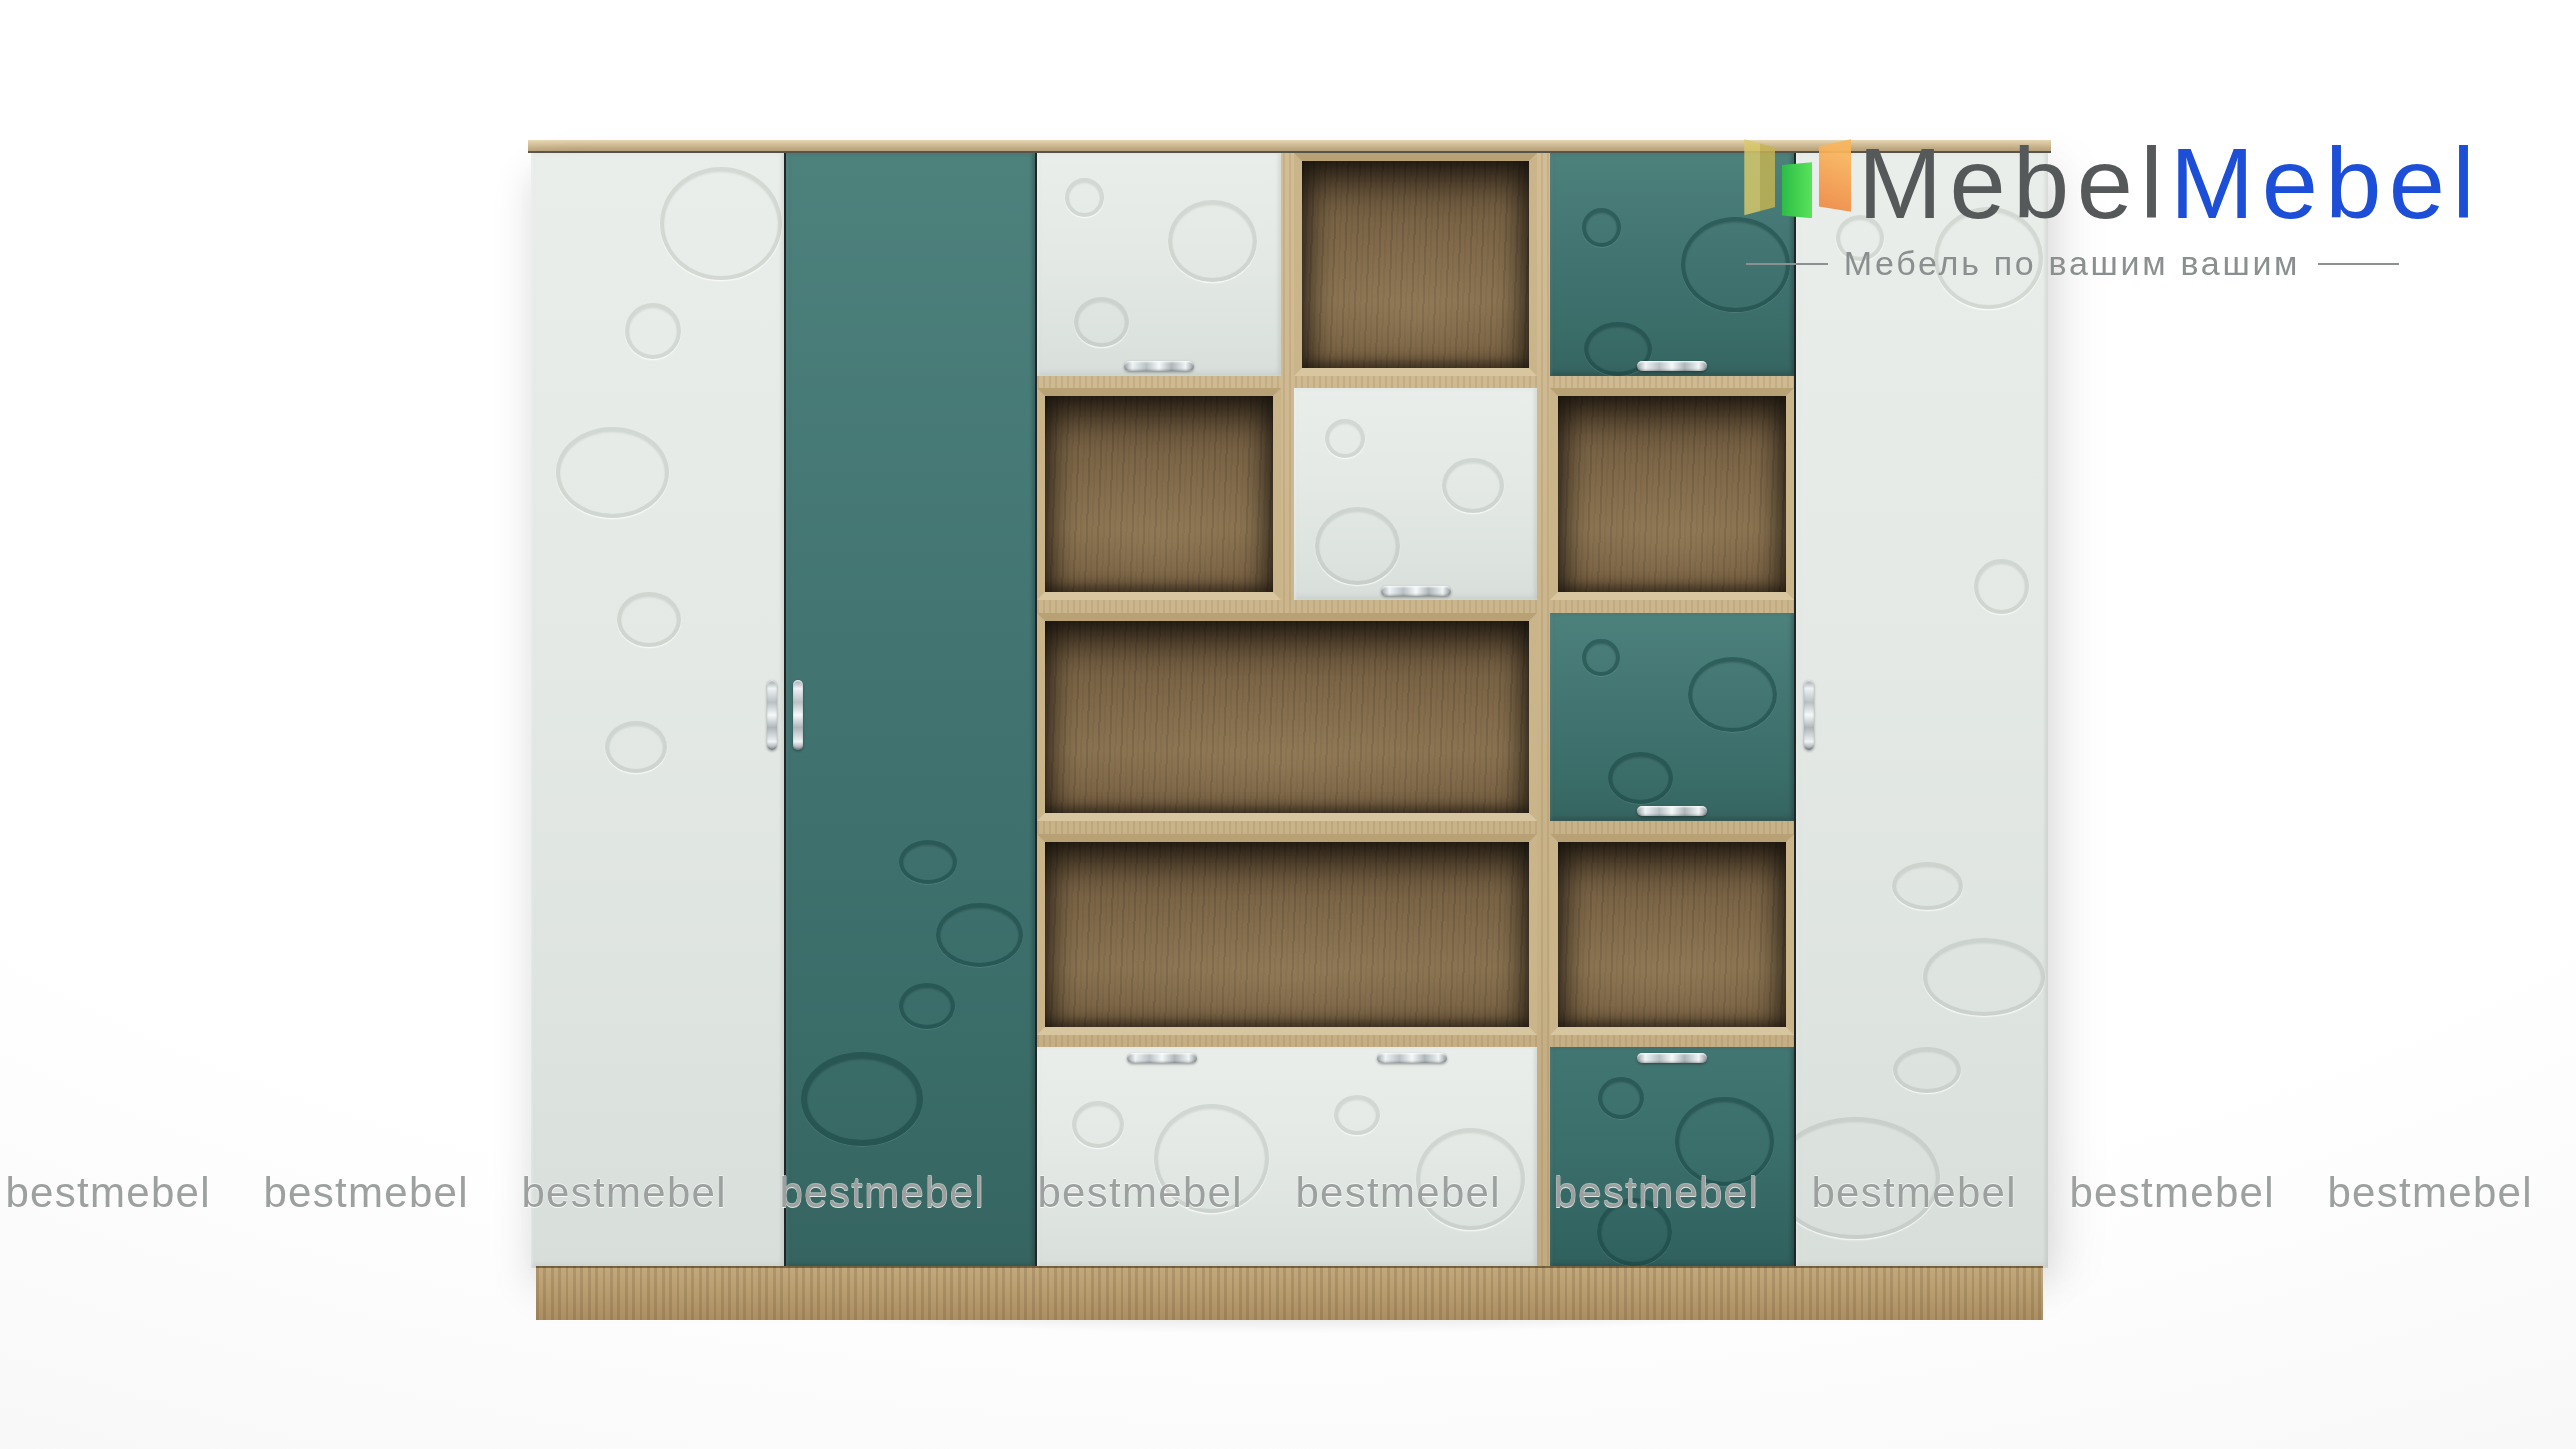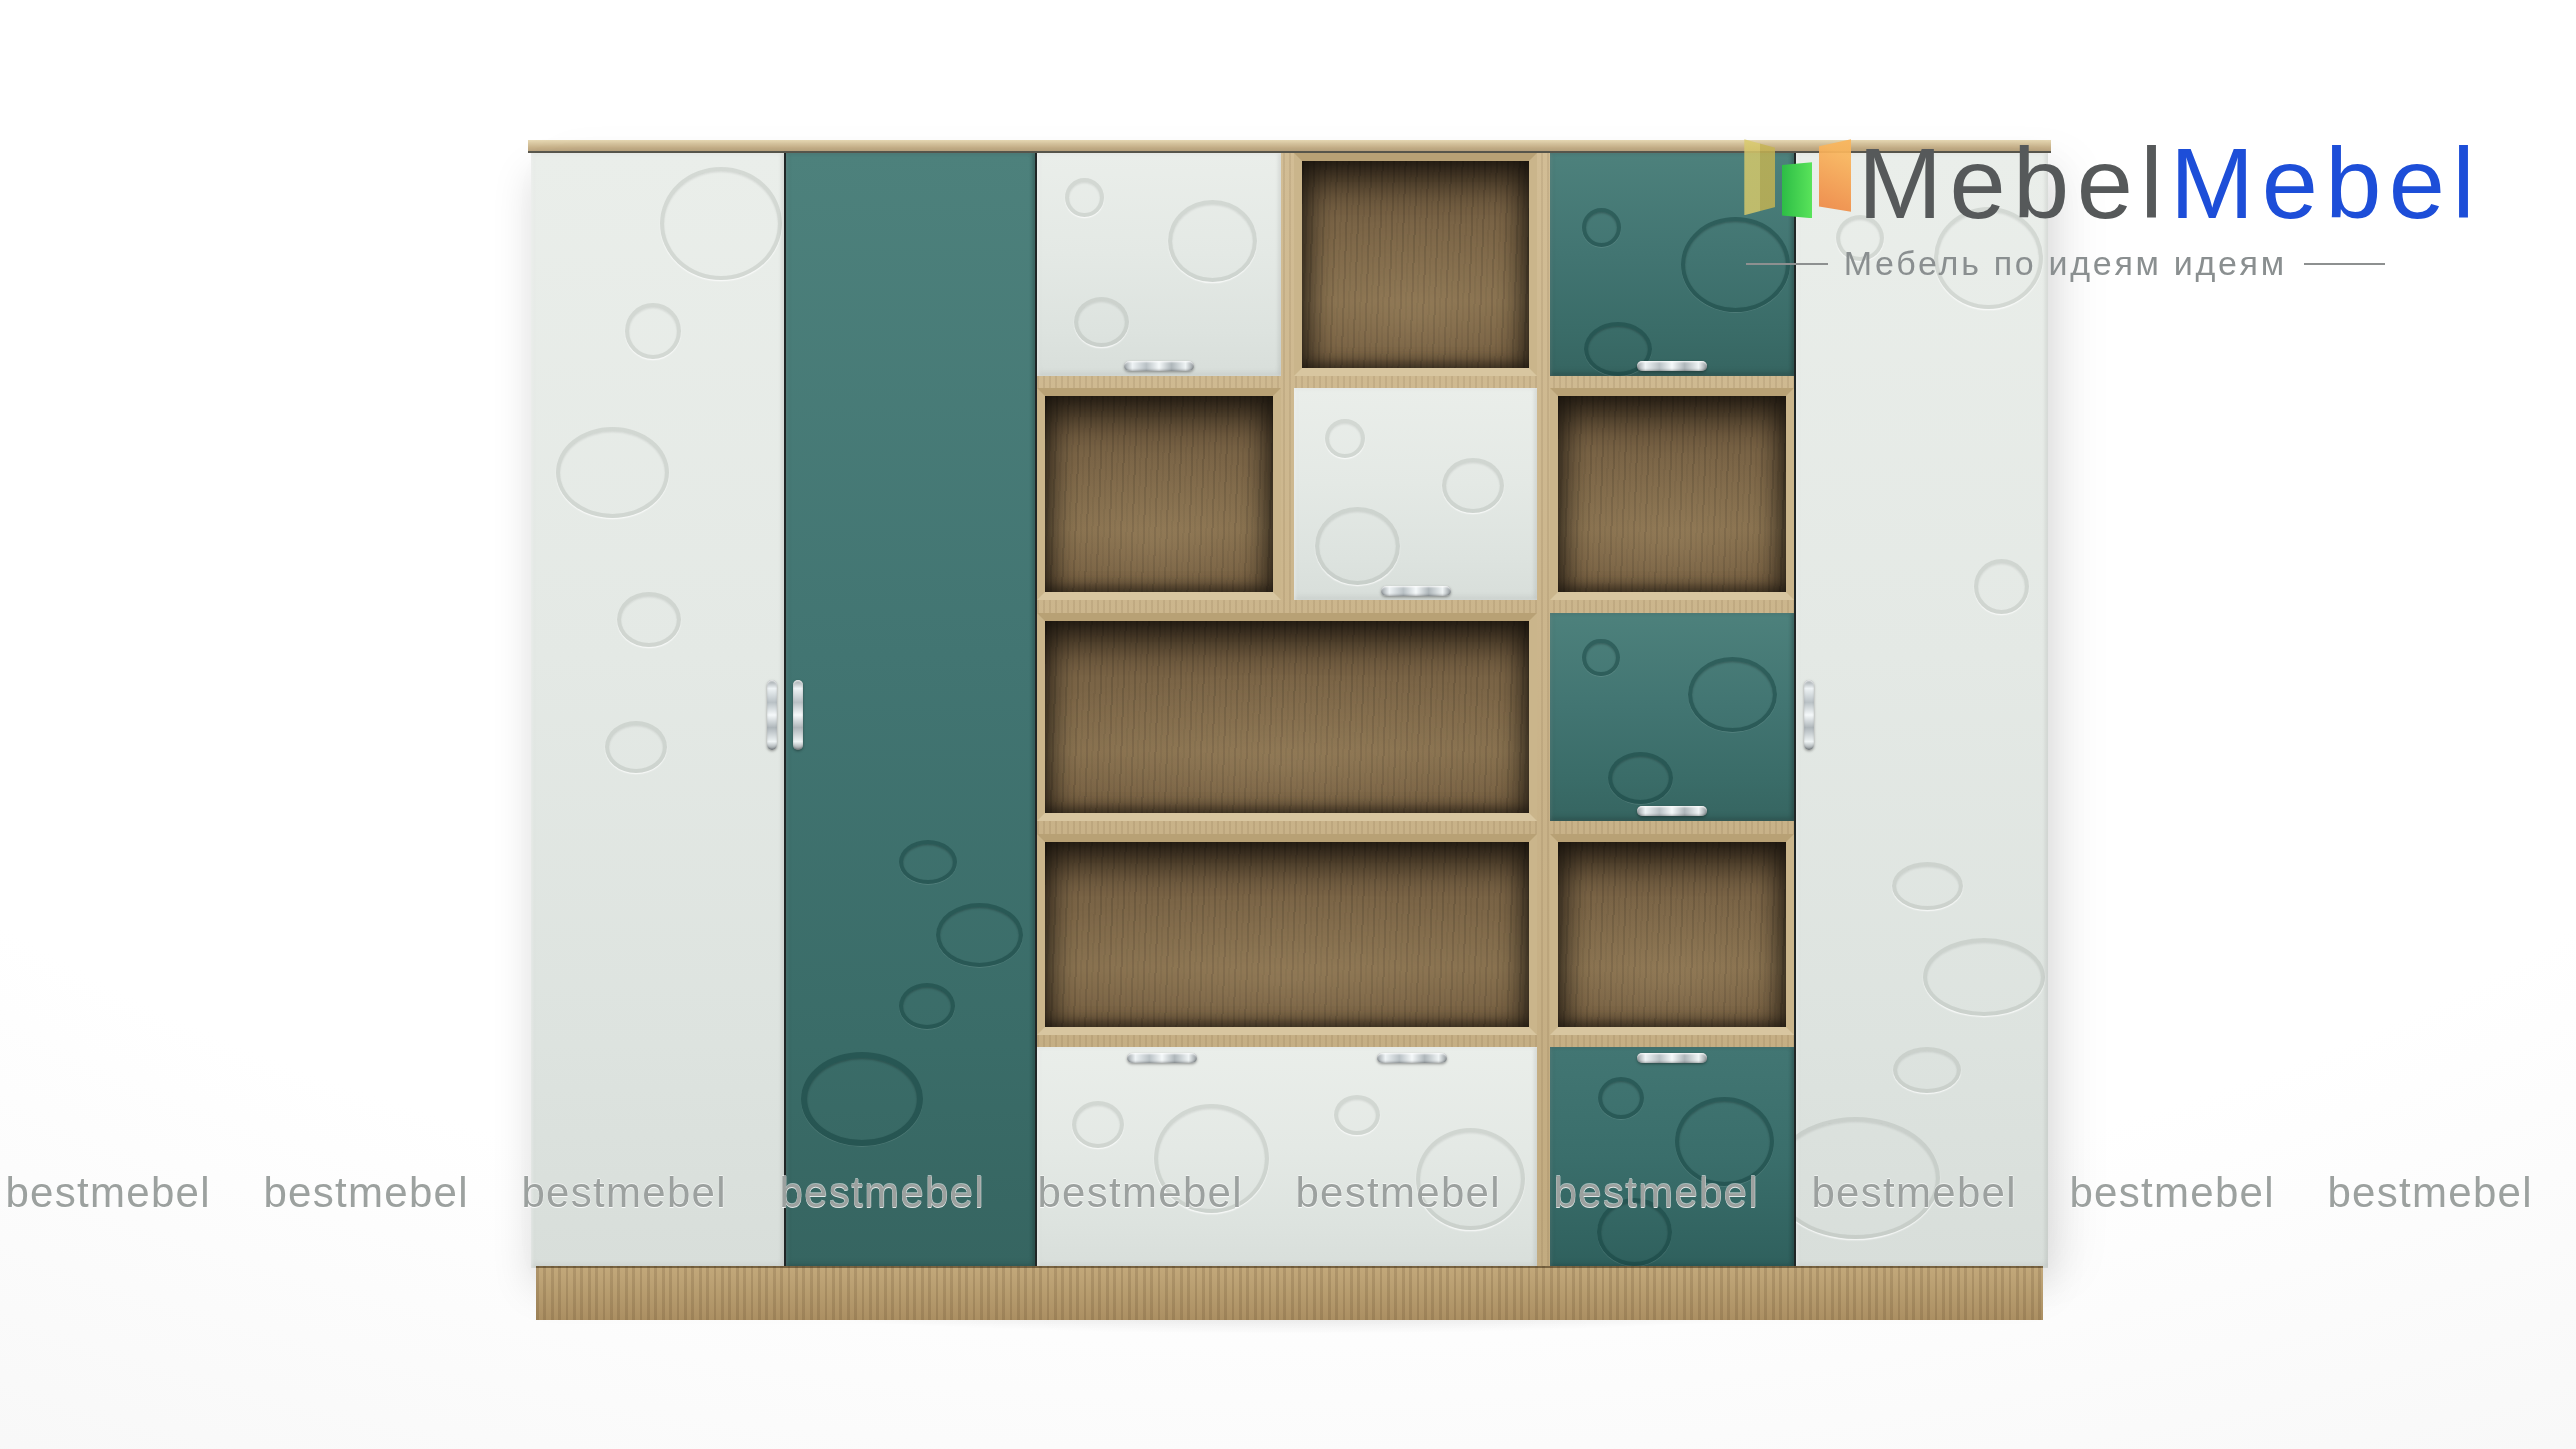--- a/index.html
+++ b/index.html
@@ -207,21 +207,21 @@
 
 <div class="logo">
   <div class="logo-icon">
     <div class="bar bar-yellow"></div>
     <div class="bar bar-green"></div>
     <div class="bar bar-orange"></div>
   </div>
   <div class="logo-text"><span>Mebel</span><span class="sec">Mebel</span></div>
   <div class="tagline-row">
     <div class="dash dash-l"></div>
-    <div class="tagline">Мебель по идеям идеям</div>
+    <div class="tagline">Мебель по вашим вашим</div>
     <div class="dash dash-r"></div>
   </div>
 </div>
 
 <div class="watermarks">
   <span class="wm">bestmebel</span>
   <span class="wm">bestmebel</span>
   <span class="wm">bestmebel</span>
   <span class="wm">bestmebel</span>
   <span class="wm">bestmebel</span>

